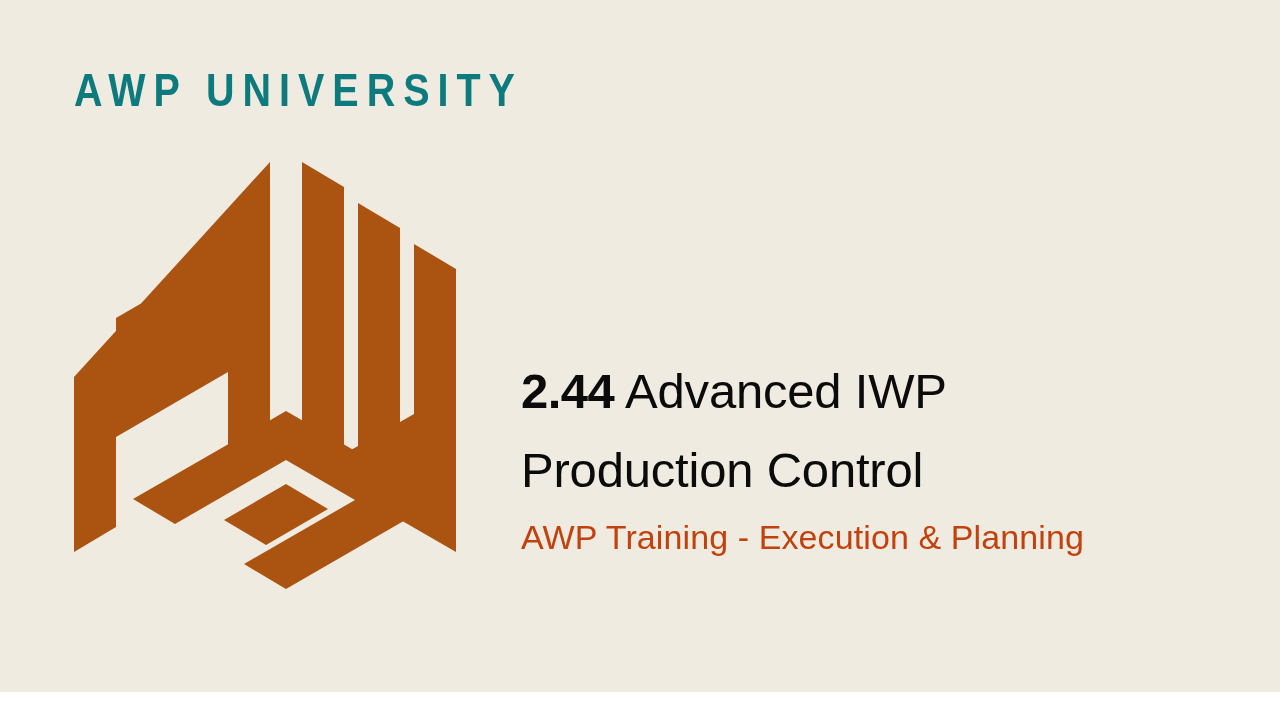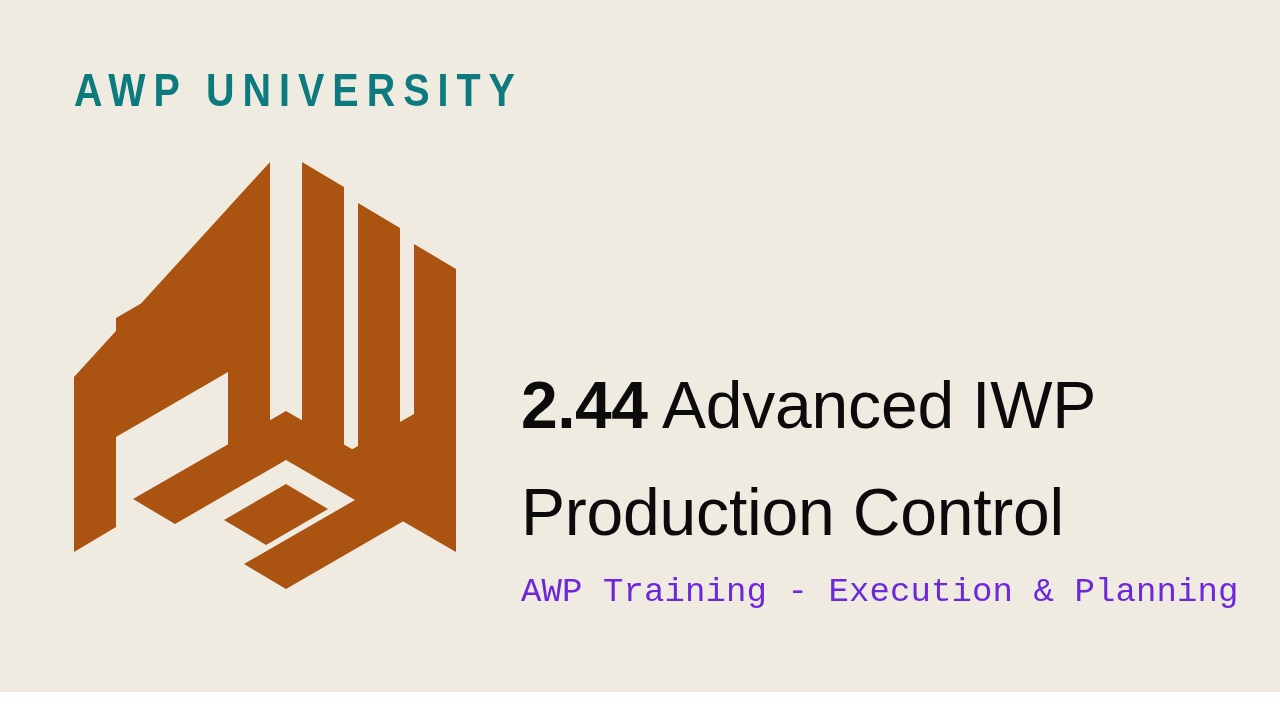--- a/index.html
+++ b/index.html
@@ -49,41 +49,41 @@
   
   #title-block {
     position: absolute;
     left: 521px;
     top: 352px;
     width: 620px;
   }
 
   #course-title {
     font-family: "Liberation Sans", sans-serif;
-    font-size: 66px;
+    font-size: 49px;
     font-weight: 300;
     line-height: 1.62;
     color: #0b0b0b;
     letter-spacing: -0.2px;
     margin: 0;
     white-space: normal;
   }
   #course-number {
     font-weight: 700;
     letter-spacing: -0.5px;
   }
   #course-name { font-weight: 300; }
 
   #course-subtitle {
     margin: 6px 0 0 0;
-    font-family: Liberation Mono, monospace;
+    font-family: Liberation Sans, sans-serif;
     font-size: 34px;
     font-weight: 300;
     line-height: 1.18;
-    color: #6d28d9;
+    color: #c2410c;
     letter-spacing: 0.1px;
     white-space: nowrap;
   }
 </style>
 </head>
 <body>
 
 <div id="slide">
 
   <div id="brand-eyebrow">AWP UNIVERSITY</div>

